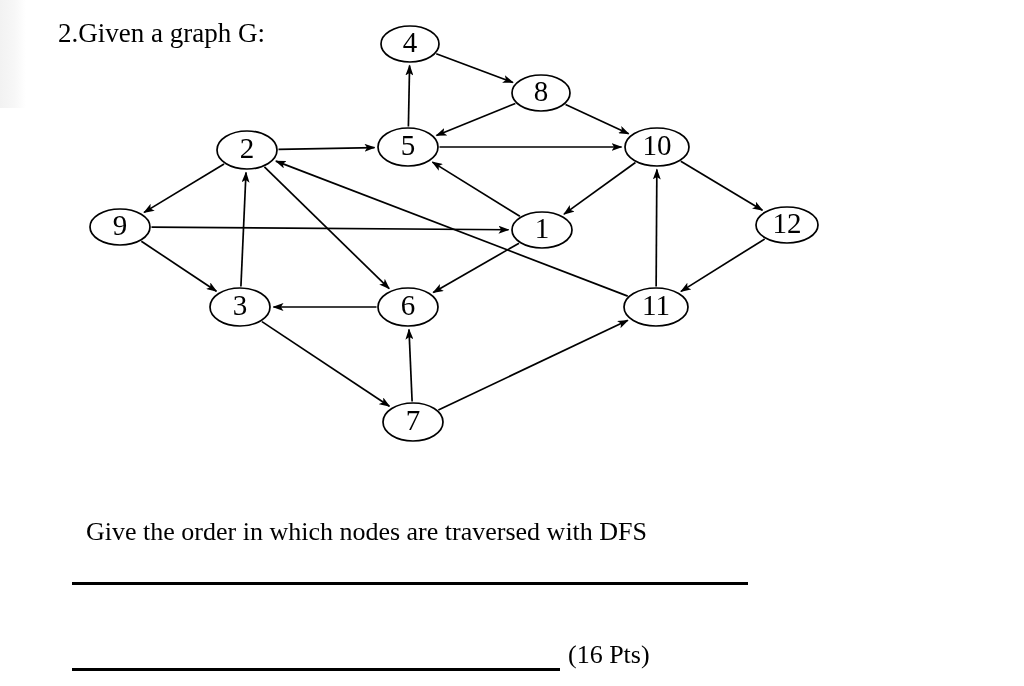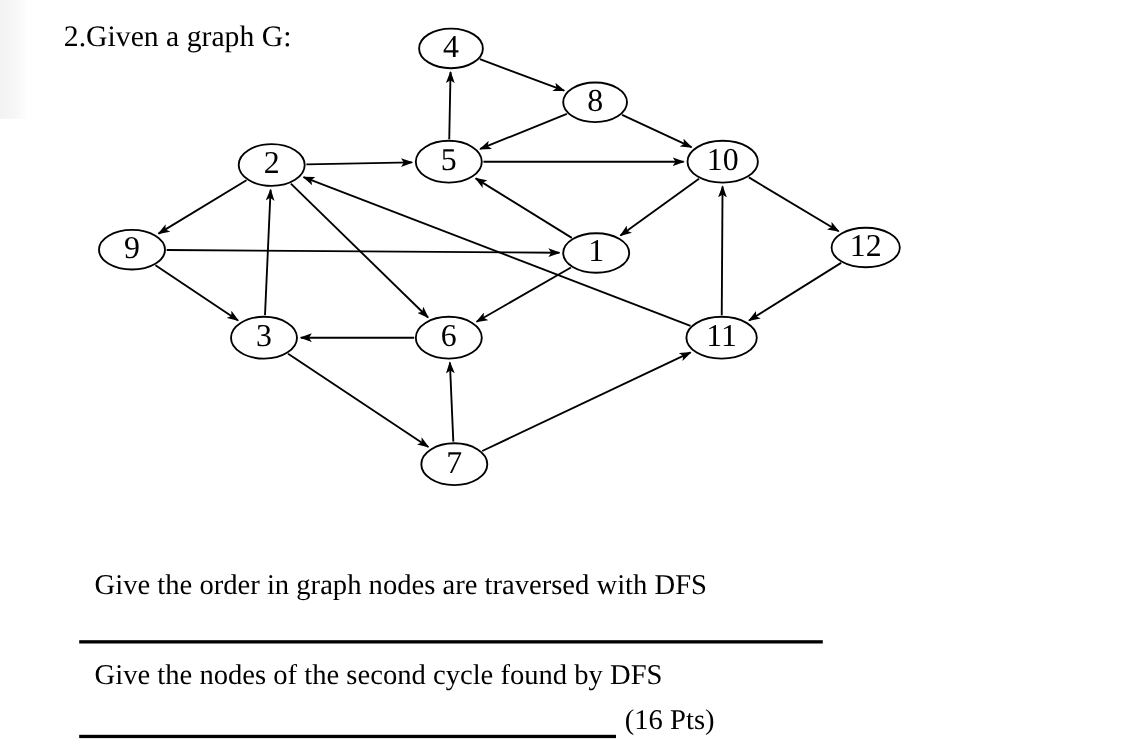--- a/index.html
+++ b/index.html
@@ -186,23 +186,22 @@
           <ellipse cx="656" cy="307" rx="32" ry="19" class="node-ellipse"></ellipse>
           <text x="656" y="308" class="node-label">11</text>
         </g>
         <g>
           <ellipse cx="413" cy="422" rx="30" ry="19" class="node-ellipse"></ellipse>
           <text x="413" y="423" class="node-label">7</text>
         </g>
       </g>
   </svg>
 
-  <div class="prompt" id="prompt-dfs-order">Give the order in graph nodes are traversed with DFS</div>
+  <div class="prompt" id="prompt-dfs-order">Give the order in which nodes are traversed with DFS</div>
 
   <div class="answer-rule" id="answer-line-1"></div>
 
-  <div class="prompt" id="prompt-second-cycle">Give the nodes of the second cycle found by DFS</div>
 
   <div class="answer-rule" id="answer-line-2"></div>
 
   <div id="points-label">(16 Pts)</div>
 
 </div>
 
 </body></html>

